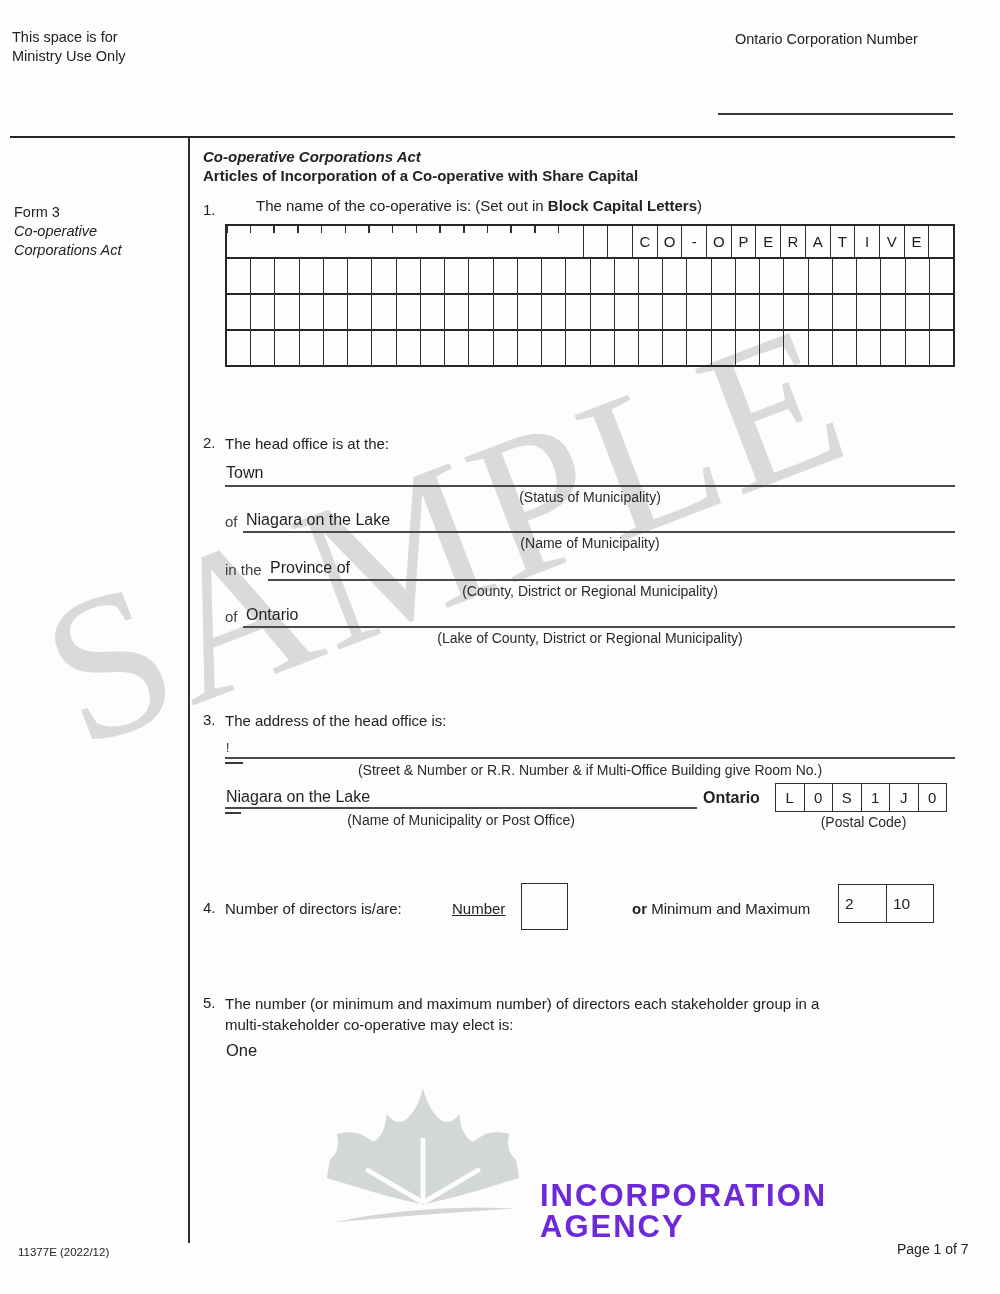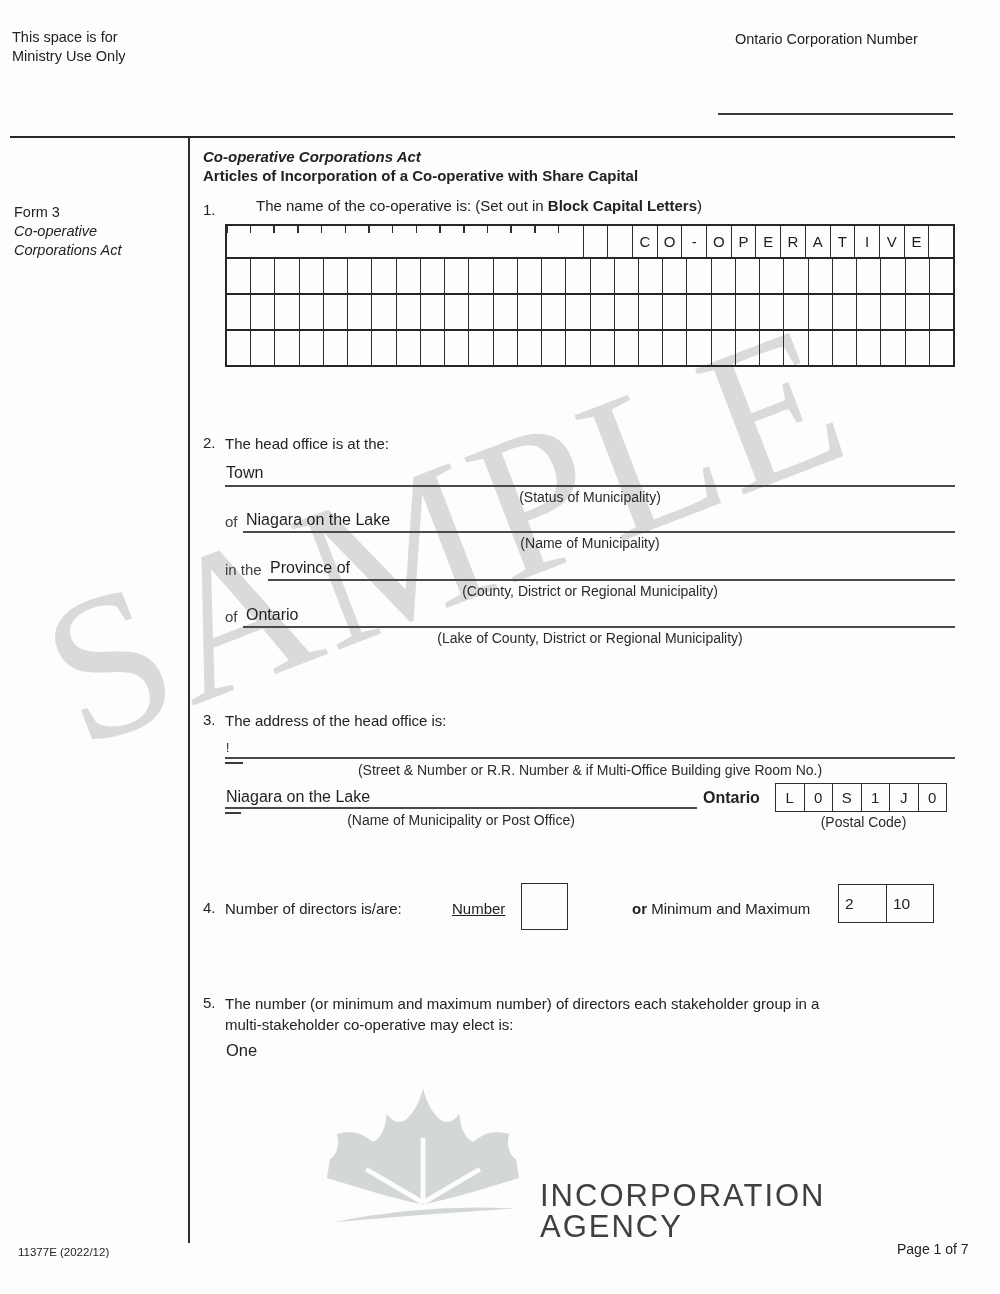--- a/index.html
+++ b/index.html
@@ -19,22 +19,22 @@
   }
   .wm-logo{left:300px;top:1072px;width:660px;height:175px;z-index:0;}
   .wm-logo .leaf{position:absolute;left:25px;top:3px;}
   .wm-canada{
     position:absolute;left:243px;top:8px;
     font-family:"Liberation Serif",serif;font-weight:bold;
     font-size:88px;letter-spacing:5px;color:#d3d8d5;line-height:1;
   }
   .wm-agency{
     position:absolute;left:240px;top:108px;
-    font-family:"Liberation Sans",sans-serif;font-weight:normal;
-    font-size:31px;letter-spacing:2px;color:#404040;line-height:1;
+    font-family:"Liberation Sans",sans-serif;font-weight:bold;
+    font-size:31px;letter-spacing:2px;color:#6d28d9;line-height:1;
   }
   .content{position:relative;z-index:1;}
   
   .hline{background:#3a3a3a;height:1.5px;}
   .hline.thick{height:2px;background:#262626;}
   .vline{background:#2e2e2e;width:1.5px;}
   
   .t14{font-size:14.5px;line-height:1.32;}
   .t15{font-size:15px;line-height:1.3;}
   .t16{font-size:16px;line-height:1.3;}

